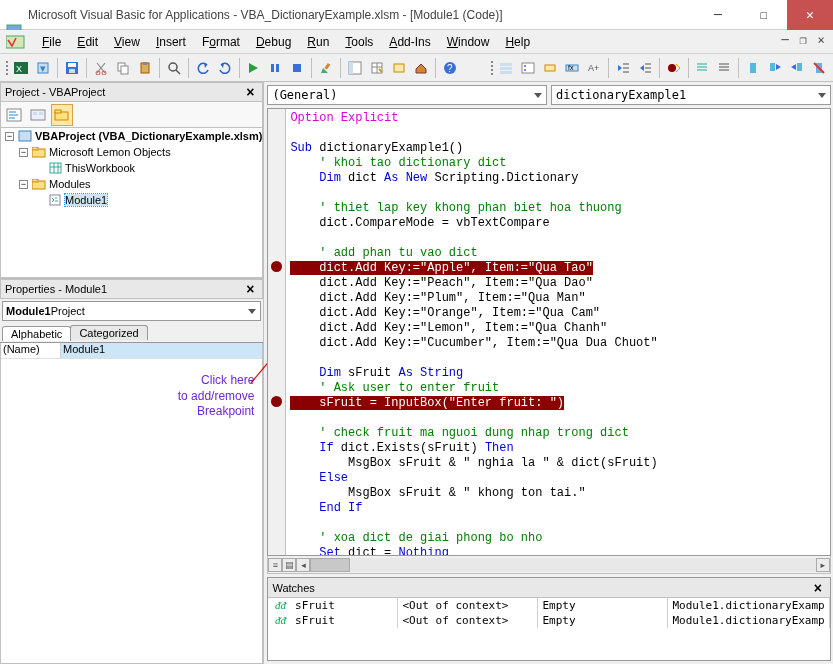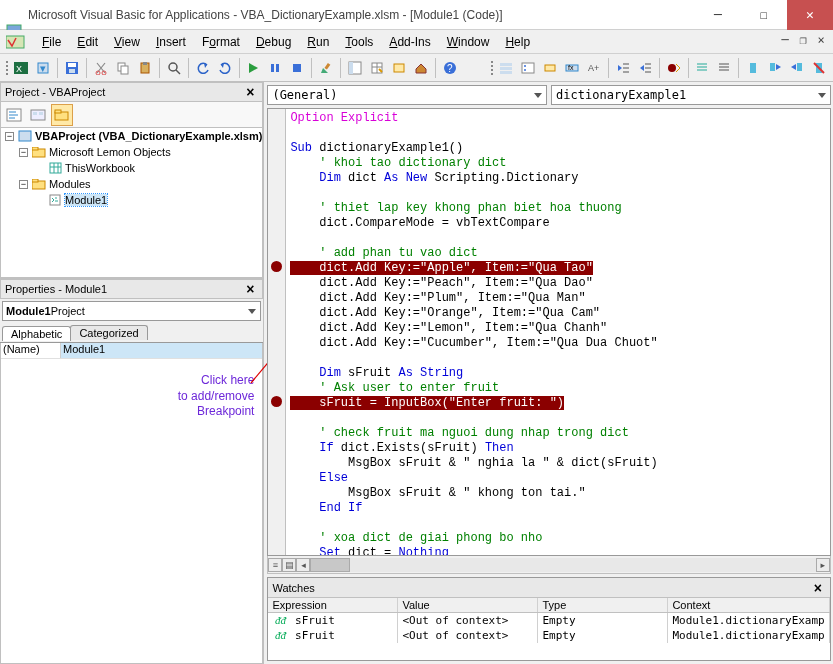--- a/index.html
+++ b/index.html
@@ -533,26 +533,20 @@
           <div class="scroll-thumb"></div>
         </div>
       <span class="scroll-btn">▸</span>
     </div>
 
     <div class="watches">
       <div class="pane-hdr">
         <div class="t">Watches</div>
         <div class="x">×</div>
       </div>
-      <div class="watch-head">
-        <div class="wc1">Expression</div>
-        <div class="wc2">Value</div>
-        <div class="wc3">Type</div>
-        <div class="wc4">Context</div>
-      </div>
       <div class="watch-body">
         <div class="watch-row">
           <div class="wc1"><span class="wi">ᵭᵭ</span>&nbsp;<span>sFruit</span></div>
           <div class="wc2">&lt;Out of context&gt;</div>
           <div class="wc3">Empty</div>
           <div class="wc4">Module1.dictionaryExamp</div>
         </div>
         <div class="watch-row">
           <div class="wc1"><span class="wi">ᵭᵭ</span>&nbsp;<span>sFruit</span></div>
           <div class="wc2">&lt;Out of context&gt;</div>

